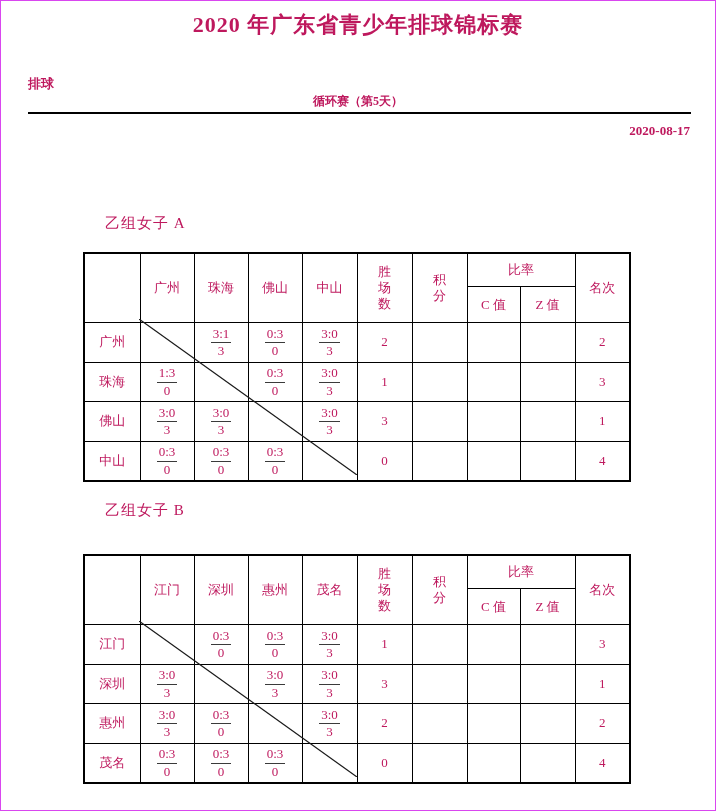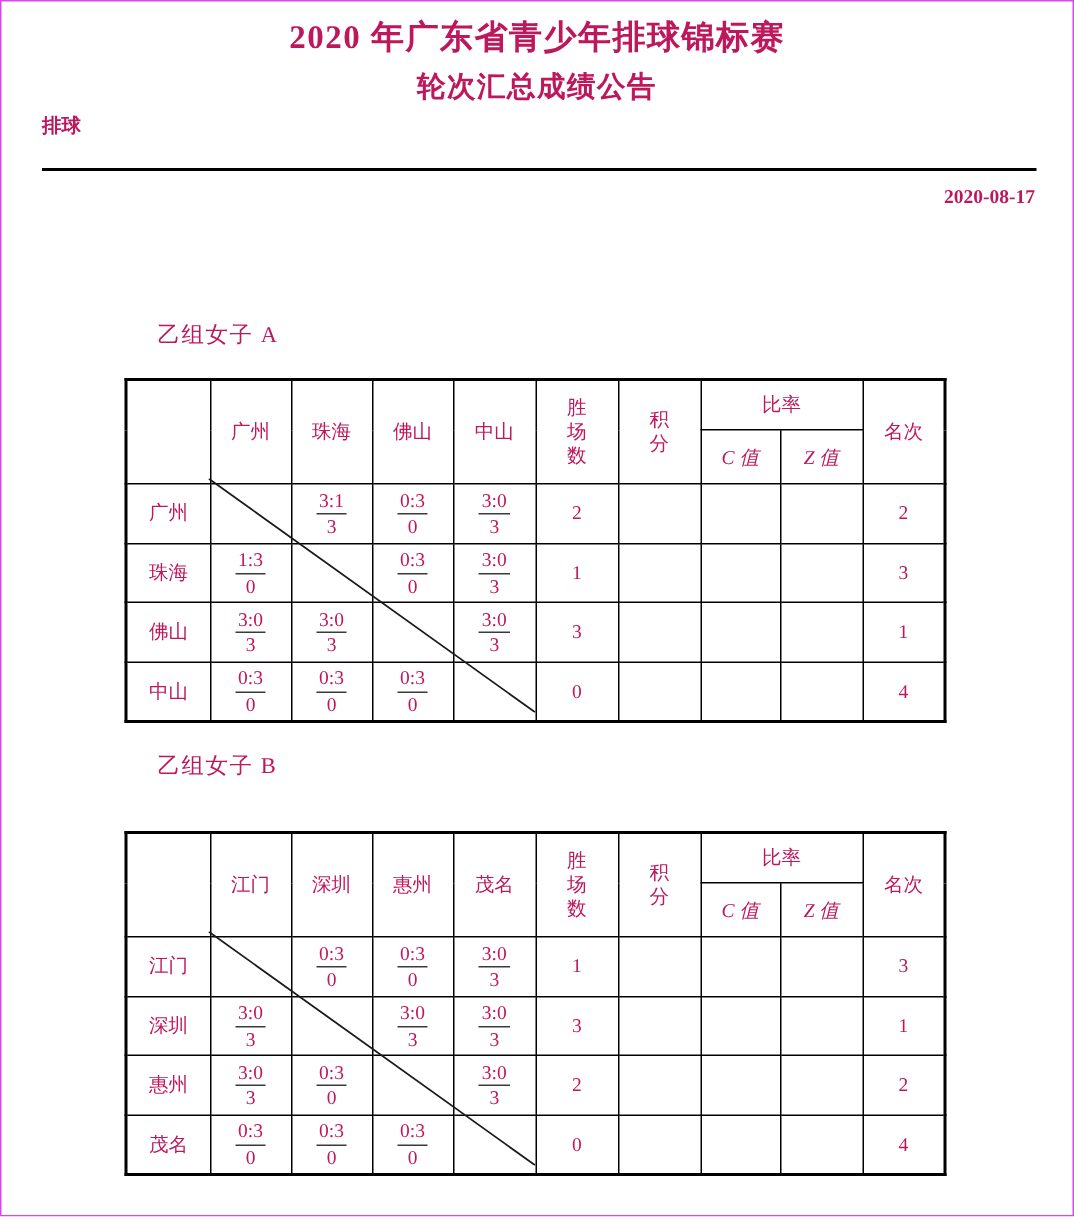--- a/index.html
+++ b/index.html
@@ -21,38 +21,38 @@
   .st-a{top:213px;}
   .st-b{top:500px;}
   .table-wrap{position:absolute;left:82px;}
   .tw-a{top:251px;}
   .tw-b{top:553px;}
   table.grid{border-collapse:collapse;table-layout:fixed;width:546px;
     border:2px solid #000;background:#fff;}
   .grid td{border:1px solid #000;text-align:center;vertical-align:middle;
     padding:0;font-size:13px;line-height:1.2;overflow:hidden;}
   .hrow1 td{height:32px;}
-  .hrow2 td{height:35px;font-style:italic;}
+  .hrow2 td{height:35px;}
   .brow td{height:38.5px;}
   .vtext{display:inline-block;width:1em;word-break:break-all;line-height:1.25;text-align:center;}
   .set{display:inline-block;border-bottom:1px solid #3a3a3a;padding:0 2px 1px 2px;}
   .set:empty{border-bottom:none;padding:0;}
   .pt{display:block;}
   .diag{position:absolute;left:56px;top:67px;width:218px;height:156px;pointer-events:none;z-index:2;}
   .diag line{stroke:#1a1a1a;stroke-width:1.2;}
 </style>
 </head>
 <body>
 
 <div class="page">
 
   <div class="doc-title">2020 年广东省青少年排球锦标赛</div>
-  <div class="doc-subtitle">轮次汇总成绩公告</div>
   <div class="sport">排球</div>
   <div class="date">2020-08-17</div>
+  <div class="round">循环赛（第5天）</div>
   <div class="rule"></div>
 
   <div class="section-title st-a">乙组女子 A</div>
 
   <div class="table-wrap tw-a">
     <table class="grid">
       <colgroup>
         <col style="width:56px">
           <col style="width:54px">
           <col style="width:54px">

